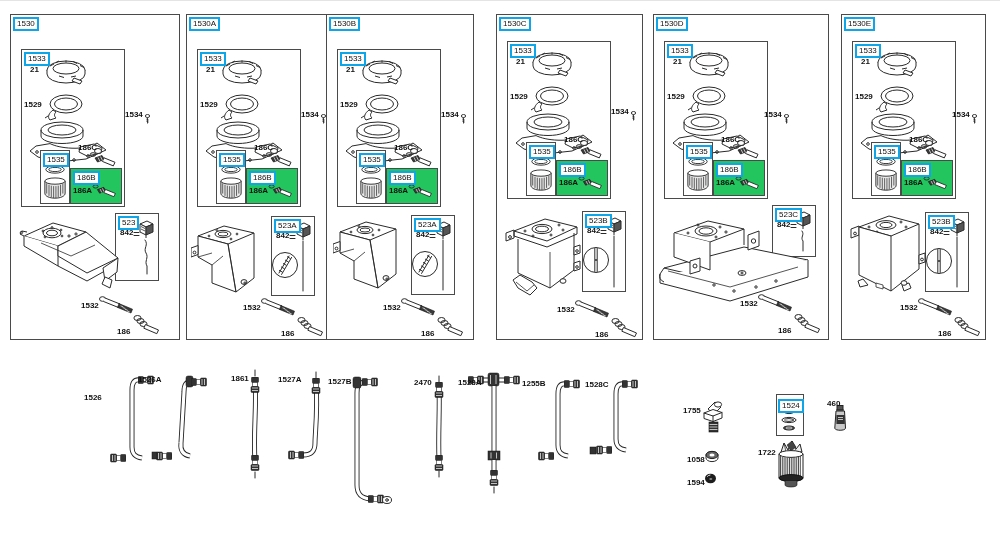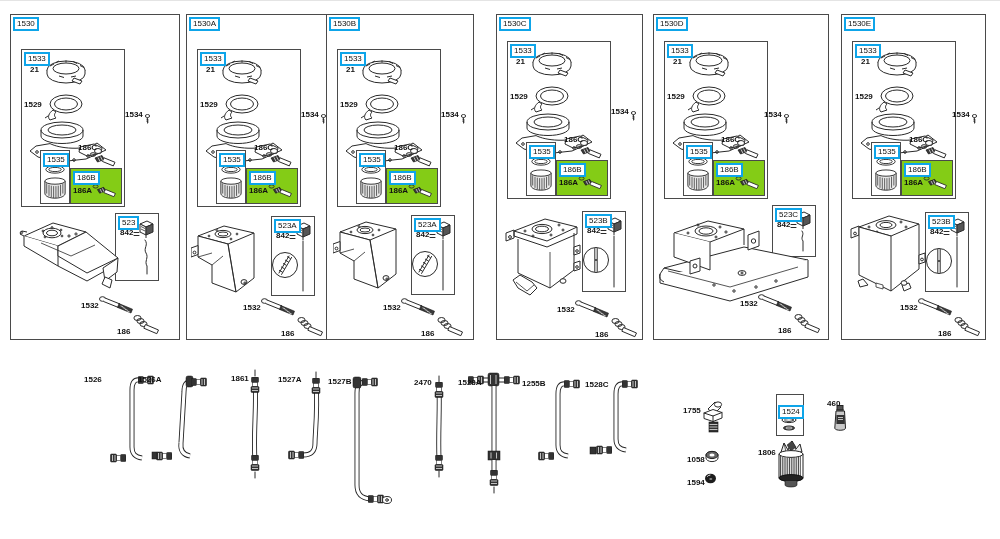--- a/index.html
+++ b/index.html
@@ -5,21 +5,21 @@
   html,body{margin:0;padding:0;background:#fff}
   .canvas{position:relative;width:1000px;height:539px;background:#fff;overflow:hidden;
           font-family:"Liberation Sans",sans-serif;border-top:1px solid #e4e4e4;border-bottom:1px solid #cfcfcf}
   .panel{position:absolute;top:13px;height:324px;border:1px solid #4a4a4a;background:#fff}
   .blab{position:absolute;left:2px;top:2px;z-index:4;border:2px solid #0ea5e9;background:#fff;
         font-size:8px;font-weight:normal;color:#111;line-height:10px;padding:0 2px;white-space:nowrap}
   .pl{position:absolute;z-index:3;font-size:8px;font-weight:bold;color:#111;white-space:nowrap;line-height:9px}
   .part{position:absolute;z-index:1;overflow:visible}
   .b1533{position:absolute;left:10px;top:34px;width:102px;height:156px;border:1px solid #4a4a4a;background:#fff}
   .b1535{position:absolute;left:18px;top:100px;width:28px;height:52px;border:1px solid #4a4a4a;background:#fff;z-index:2}
-  .b186b{position:absolute;left:48px;top:118px;width:50px;height:34px;border:1px solid #4a4a4a;background:#84cc16;z-index:2}
+  .b186b{position:absolute;left:48px;top:118px;width:50px;height:34px;border:1px solid #4a4a4a;background:#22c55e;z-index:2}
   .b523{position:absolute;width:42px;border:1px solid #4a4a4a;background:#fff}
   .lnn{stroke:#2a2a2a;stroke-width:1;fill:none;stroke-linecap:round;stroke-linejoin:round}
   .lnf{stroke:#2a2a2a;stroke-width:1;fill:#fff;stroke-linejoin:round}
   .to{fill:none;stroke:#262626;stroke-width:5;stroke-linejoin:round}
   .ti{fill:none;stroke:#fff;stroke-width:3.2;stroke-linejoin:round}
 </style>
 </head>
 <body>
 
 <svg width="0" height="0" style="position:absolute">
@@ -611,21 +611,21 @@
     <span class="pl" style="left:58px;top:288px">1532</span>
     <svg class="part" style="left:76px;top:282px" width="38" height="20" viewBox="0 0 38 20">
         <use href="#sym-screwlong"></use>
       </svg>
     <span class="pl" style="left:96px;top:314px">186</span>
     <svg class="part" style="left:111px;top:300px" width="30" height="22" viewBox="0 0 30 22">
         <use href="#sym-fit186"></use>
       </svg>
   </div>
 
-  <span class="pl" style="left:84px;top:374px">1526</span>
+  <span class="pl" style="left:84px;top:392px">1526</span>
   <svg class="part" style="left:100px;top:366px" width="56" height="112" viewBox="0 0 56 112">
     <path class="to" d="M40,13 C34,12 32,16 32,23 L32,80 C32,87 35,90 42,91"></path>
       <path class="ti" d="M40,13 C34,12 32,16 32,23 L32,80 C32,87 35,90 42,91"></path>
     <use href="#sym-coupler" width="16" height="10" transform="translate(38,8)"></use>
     <use href="#sym-coupler" width="16" height="10" transform="translate(26,86) scale(-1,1)"></use>
   </svg>
   <span class="pl" style="left:138px;top:374px">1526A</span>
   <svg class="part" style="left:146px;top:366px" width="62" height="112" viewBox="0 0 62 112">
     <path class="to" d="M46,15 C40,14 38,18 38,25 L35,76 C34,84 38,88 44,89"></path>
       <path class="ti" d="M46,15 C40,14 38,18 38,25 L35,76 C34,84 38,88 44,89"></path>
@@ -707,21 +707,21 @@
   <svg class="part" style="left:700px;top:398px" width="28" height="36" viewBox="0 0 28 36">
     <path class="lnf" d="M8,10 L15,3 21,8 14,15 Z"></path>
     <ellipse class="lnf" cx="18" cy="5.5" rx="3.6" ry="2.6"></ellipse>
     <path class="lnf" d="M4,14 l9,-3.5 9,3 v5.5 l-9,3.5 -9,-3 z"></path>
     <path class="lnn" d="M4,14 l9,3 9,-3.5 M13,17 v6"></path>
     <rect x="9" y="23" width="9" height="10" fill="#333" stroke="#111" stroke-width=".6"></rect>
     <path d="M9.5,25.5 h8 M9.5,28 h8 M9.5,30.5 h8" stroke="#fff" fill="none" stroke-width=".7"></path>
   </svg>
 
   <div style="position:absolute;left:776px;top:393px;width:26px;height:40px;border:1px solid #4a4a4a;background:#fff">
-    <span class="blab" style="left:1px;top:10px">1524</span>
+    <span class="blab" style="left:1px;top:4px">1524</span>
     <svg class="part" style="left:1px;top:12px" width="22" height="26" viewBox="0 0 22 26">
       <ellipse class="lnf" cx="11" cy="4" rx="5.5" ry="2.6"></ellipse>
         <ellipse class="lnn" cx="11" cy="4" rx="3.2" ry="1.3"></ellipse>
       <ellipse class="lnf" cx="11" cy="13" rx="7" ry="2.6"></ellipse>
         <ellipse class="lnn" cx="11" cy="13" rx="4.5" ry="1.4"></ellipse>
       <ellipse cx="11" cy="21" rx="5.5" ry="2" fill="#555" stroke="#222"></ellipse>
         <ellipse cx="11" cy="21" rx="3" ry="1" fill="none" stroke="#fff" stroke-width=".6"></ellipse>
     </svg>
   </div>
 
@@ -741,21 +741,21 @@
     <ellipse cx="8" cy="5" rx="2.6" ry="1.5" fill="#fff"></ellipse>
   </svg>
 
   <span class="pl" style="left:687px;top:477px">1594</span>
   <svg class="part" style="left:704px;top:472px" width="13" height="11" viewBox="0 0 13 11">
     <ellipse cx="6.5" cy="5.5" rx="5.5" ry="4.8" fill="#1d1d1d"></ellipse>
     <path d="M3.2,3.6 a4.2,3.2 0 0 1 3.2,-1.6" stroke="#fff" fill="none" stroke-width=".9"></path>
     <ellipse cx="6.8" cy="6" rx="1.5" ry="1.1" fill="#888"></ellipse>
   </svg>
 
-  <span class="pl" style="left:758px;top:447px">1806</span>
+  <span class="pl" style="left:758px;top:447px">1722</span>
   <svg class="part" style="left:774px;top:438px" width="34" height="52" viewBox="0 0 34 52">
     <path d="M7,13 L10,4 14,11 18,2 22,10 26,5 28,13 Z" fill="#eee" stroke="#222"></path>
     <path d="M10,4 L12,13 M18,2 L16,13 M22,10 L20,13" stroke="#222" fill="none" stroke-width=".7"></path>
     <path d="M13,6 l5,-4 4,6 -5,4 z" fill="#444" stroke="#111" stroke-width=".5"></path>
     <path d="M5,15 v24 a12,3.4 0 0 0 24,0 v-24" fill="#fff" stroke="#222"></path>
     <ellipse cx="17" cy="15" rx="12" ry="3.4" fill="#fff" stroke="#222"></ellipse>
     <path d="M6.5,17 v23 M8.3,17.8 v23 M10.1,18.3 v23.5 M11.9,18.6 v23.6 M13.7,18.8 v23.7 M15.5,18.9 v23.8 M17.3,18.9 v23.8 M19.1,18.8 v23.7 M20.9,18.6 v23.6 M22.7,18.3 v23.5 M24.5,17.8 v23 M26.3,17 v23" stroke="#3a3a3a" fill="none" stroke-width=".9"></path>
     <ellipse cx="17" cy="39" rx="12" ry="3.4" fill="#222" stroke="#111"></ellipse>
     <path d="M11,41.5 h12 v4.5 a6,2 0 0 1 -12,0 z" fill="#555" stroke="#111" stroke-width=".6"></path>
   </svg>

